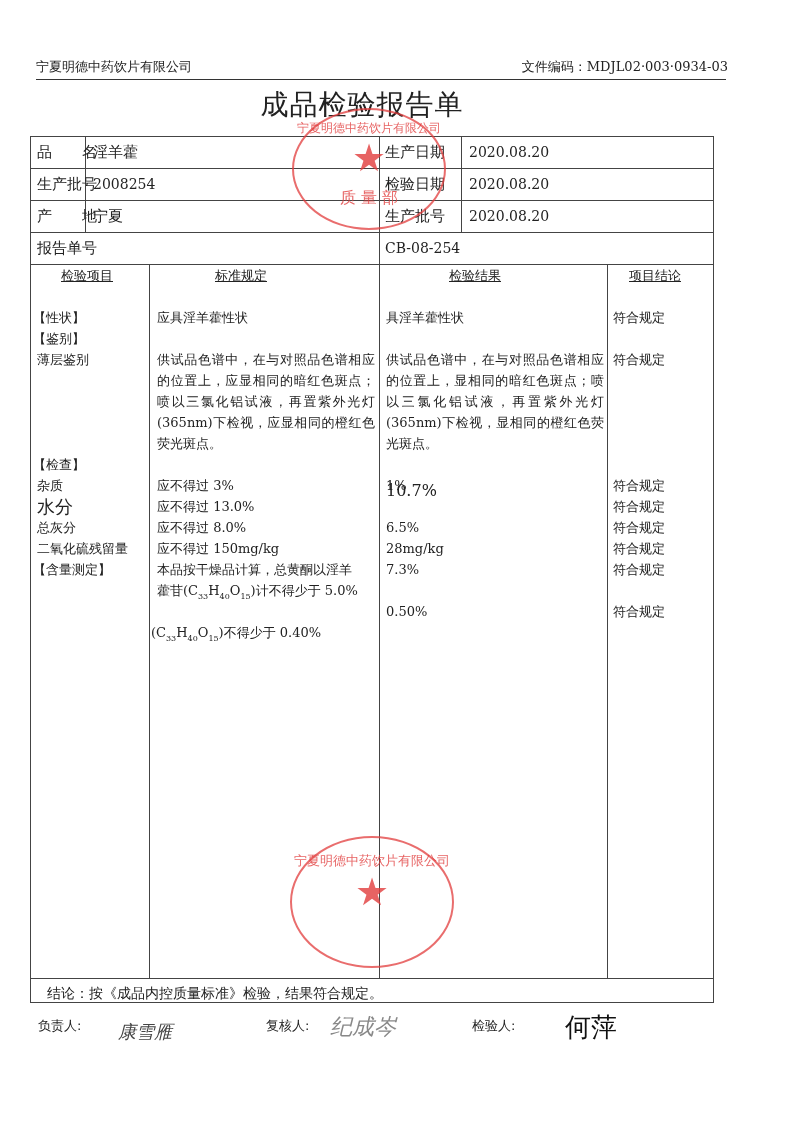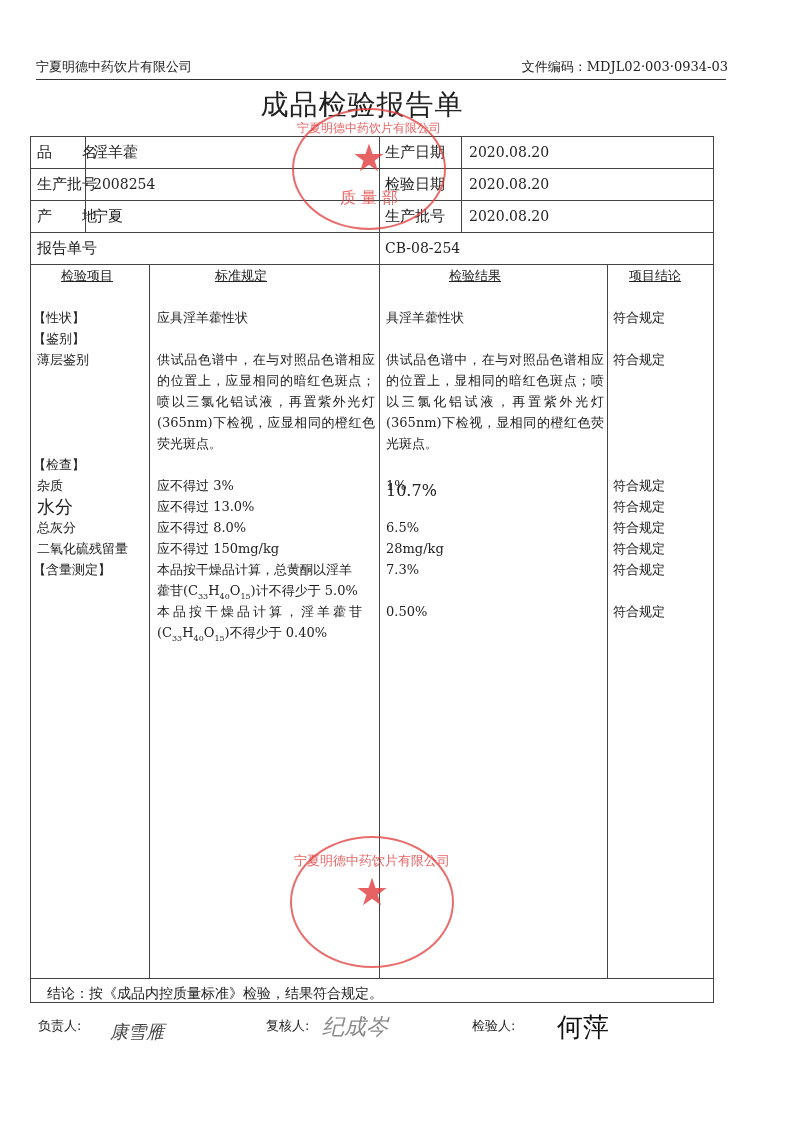--- a/index.html
+++ b/index.html
@@ -13,21 +13,21 @@
   .tbl { left:30px; top:136px; width:684px; height:867px; border:1px solid #444; box-sizing:border-box; }
   .hline { position:absolute; left:0; right:0; height:0; border-top:1px solid #444; }
   .vline { position:absolute; width:0; border-left:1px solid #444; }
   .cell { position:absolute; font-size:14px; line-height:21px; white-space:nowrap; }
   .ul { text-decoration:underline; }
   .multi { white-space:normal; }
   .stamp { position:absolute; border:2.5px solid rgba(225,60,60,0.75); color:rgba(225,60,60,0.8);
            border-radius:50%; font-family:"DejaVu Sans",sans-serif; text-align:center; pointer-events:none; }
   .star { color:rgba(225,60,60,0.8); }
   .sig { position:absolute; font-family:"DejaVu Sans",sans-serif; font-size:13px; }
-  .signature { position:absolute; font-family:Liberation Sans, sans-serif; font-style:italic; color:#444; }
+  .signature { position:absolute; font-family:Liberation Sans, sans-serif; font-style:italic; color:#444;margin-left:8px; }
   sub { font-size:8px; }
 </style>
 </head>
 <body>
 
 <div class="abs hdr-left">宁夏明德中药饮片有限公司</div>
 <div class="abs hdr-right"><span>文件编码：</span><span>MDJL02·003·0934-03</span></div>
 <div class="abs hdr-rule"></div>
 <div class="abs title">成品检验报告单</div>
 
@@ -101,22 +101,21 @@
   <div class="cell" style="left:126px;top:401px;font-size:13px">应不得过 150mg/kg</div>
   <div class="cell" style="left:355px;top:401px;font-size:13px">28mg/kg</div>
   <div class="cell" style="left:582px;top:401px;font-size:13px">符合规定</div>
 
   <div class="cell" style="left:2px;top:422px;font-size:13px">【含量测定】</div>
   <div class="cell" style="left:126px;top:422px;font-size:13px">本品按干燥品计算，总黄酮以淫羊</div>
   <div class="cell" style="left:126px;top:443px;font-size:13px"><span>藿苷(C</span><sub>33</sub>H<sub>40</sub>O<sub>15</sub><span>)计不得少于 5.0%</span></div>
   <div class="cell" style="left:355px;top:422px;font-size:13px">7.3%</div>
   <div class="cell" style="left:582px;top:422px;font-size:13px">符合规定</div>
 
-  <div class="cell" style="left:126px;top:464px;font-size:13px;letter-spacing:3px">本品按干燥品计算，淫羊藿苷</div>
-  <div class="cell" style="left:126px;top:485px;font-size:13px"><span>(C</span><sub>33</sub>H<sub>40</sub>O<sub>15</sub><span>)不得少于 0.40%</span></div>
+  <div class="cell" style="left:120px;top:485px;font-size:13px"><span>(C</span><sub>33</sub>H<sub>40</sub>O<sub>15</sub><span>)不得少于 0.40%</span></div>
   <div class="cell" style="left:355px;top:464px;font-size:13px">0.50%</div>
   <div class="cell" style="left:582px;top:464px;font-size:13px">符合规定</div>
 
   <div class="cell" style="left:16px;top:846px;font-size:14px">结论：按《成品内控质量标准》检验，结果符合规定。</div>
 </div>
 
 <div class="stamp" style="left:292px;top:108px;width:150px;height:118px;">
   <div style="position:absolute;top:10px;left:0;right:0;font-size:12px">宁夏明德中药饮片有限公司</div>
   <div class="star" style="position:absolute;top:26px;left:0;right:0;font-size:38px">★</div>
   <div style="position:absolute;top:78px;left:0;right:0;font-size:16px">质 量 部</div>

